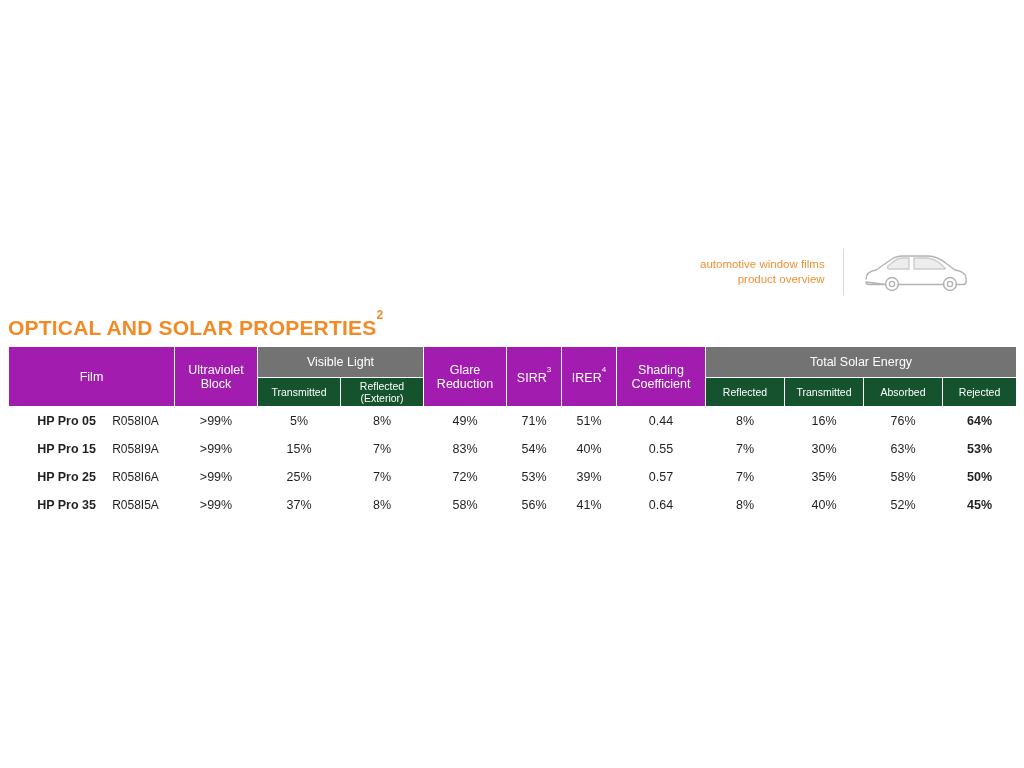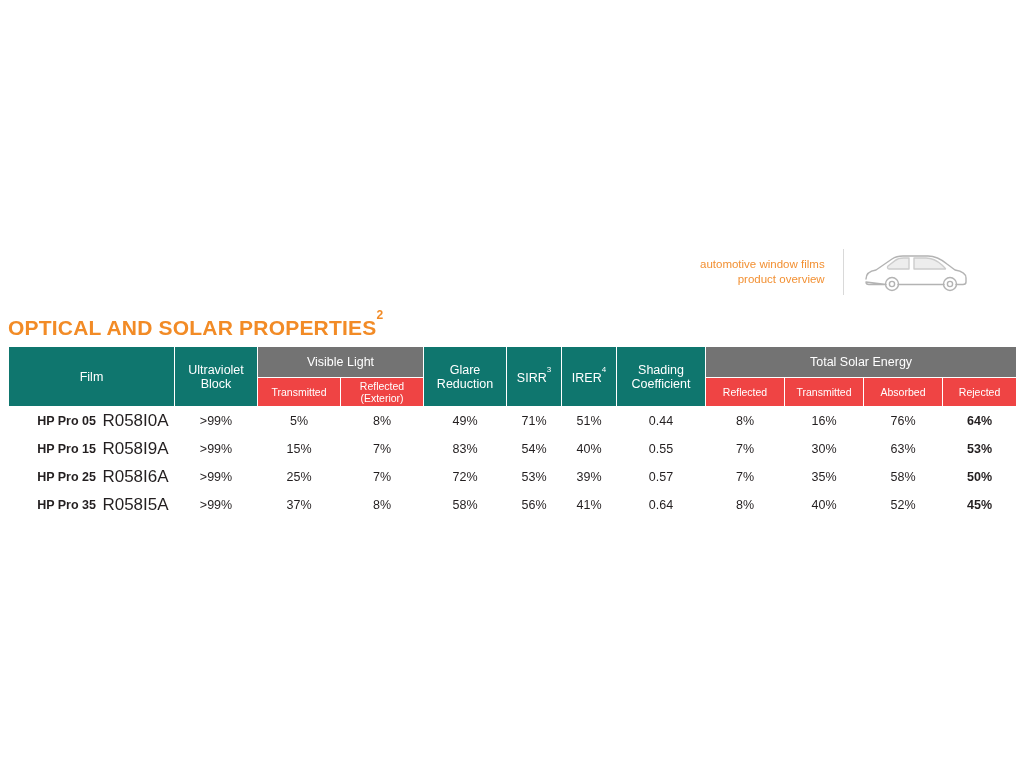--- a/index.html
+++ b/index.html
@@ -84,28 +84,28 @@
   
   .hdr {
     background: #737373;
     color: #ffffff;
     font-weight: normal;
     font-size: 12.5px;
     line-height: 14px;
     height: 30px;
   }
   .hdr-tall {
-    background: #0f766e;
+    background: #a21caf;
     color: #ffffff;
     font-weight: normal;
     font-size: 12.5px;
     line-height: 14px;
   }
   .hdr-sub {
-    background: #ef4444;
+    background: #14532d;
     color: #ffffff;
     font-weight: normal;
     font-size: 10.5px;
     line-height: 12px;
     height: 28px;
     margin-top: 20px;
   }
   .hdr sup, .hdr-tall sup {
     font-size: 8px;
     position: relative;
@@ -120,21 +120,21 @@
     font-size: 12.5px;
     background: #ffffff;
   }
   tbody td.film-name {
     font-weight: bold;
     text-align: right;
     padding-left: 8px;
     font-size: 12.5px;
   }
   tbody td.film-code {
-    font-size: 17px;
+    font-size: 12px;
   }
   tbody td.rejected {
     font-weight: bold;
   }
 
   
   col.c-film { width: 88px; }
   col.c-code { width: 78px; }
   col.c-uv   { width: 83px; }
   col.c-vlt  { width: 83px; }

